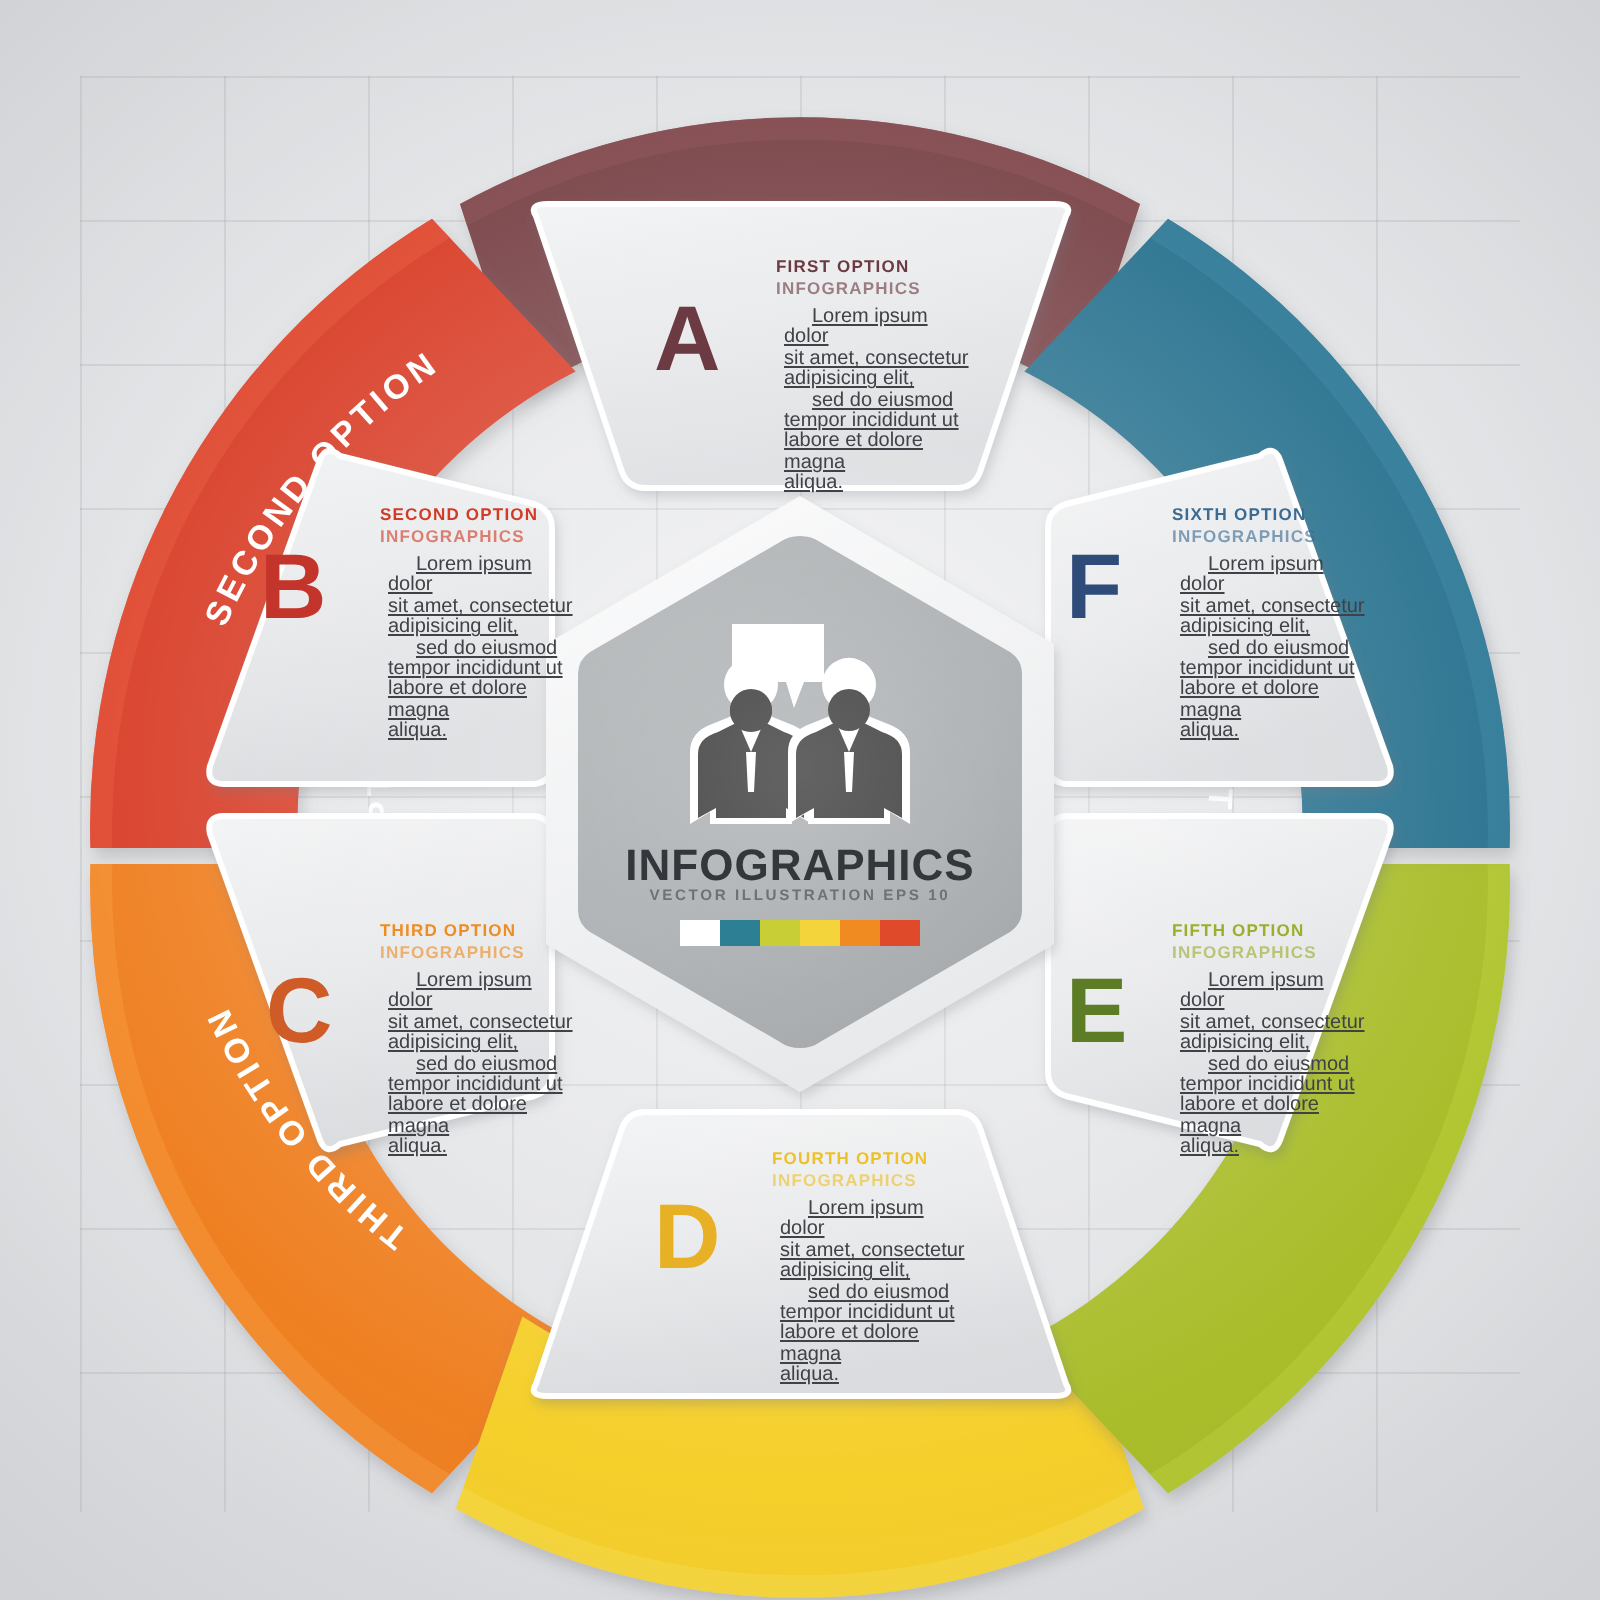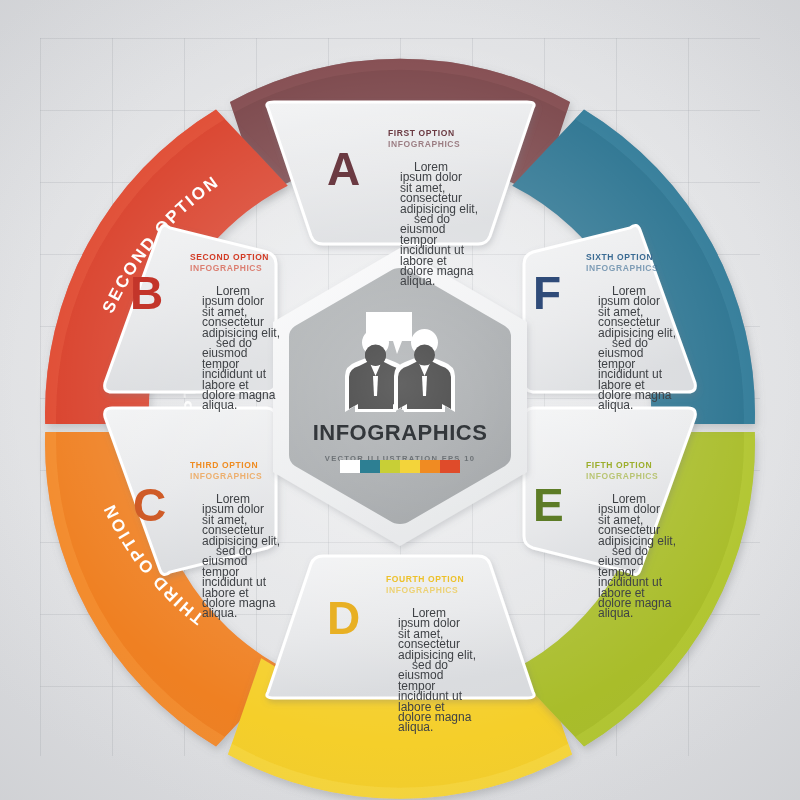--- a/index.html
+++ b/index.html
@@ -45,25 +45,26 @@
   .panel-head{
     font-size:8.5px;
     font-weight:bold;
     letter-spacing:.6px;
     line-height:11px;
     text-transform:uppercase;
     margin:0 0 3px 0;
   }
   .panel-head .sub{display:block;opacity:.62;}
   .panel-body{
-    font-size:12px;
+    font-size:10px;
     line-height:10.4px;
     color:#3f4246;
     text-indent:14px;
-    margin:12px;
+    margin:4px;
+    text-decoration:underline;
   }
   .panel-body span{display:block;text-indent:14px;}
   .panel-letter{
     position:absolute;
     font-size:46px;
     font-weight:bold;
     line-height:1;
     letter-spacing:-1px;
   }
 
@@ -73,21 +74,21 @@
     left:305px;top:300px;width:190px;height:190px;
     pointer-events:none;
     text-align:center;
   }
   .hub-title{
     position:absolute;left:0;right:0;top:120px;
     font-size:22px;font-weight:bold;letter-spacing:.5px;
     color:#33373b;
   }
   .hub-sub{
-    position:absolute;left:0;right:0;top:154px;
+    position:absolute;left:0;right:0;top:143px;
     font-size:7.6px;letter-spacing:1.3px;font-weight:bold;
     color:#6d7276;
   }
   .hub-swatches{
     position:absolute;left:35px;top:160px;
     display:flex;width:120px;height:13px;
     border:0;
   }
   .hub-swatches i{flex:1 1 0;display:block;height:100%;}
 

